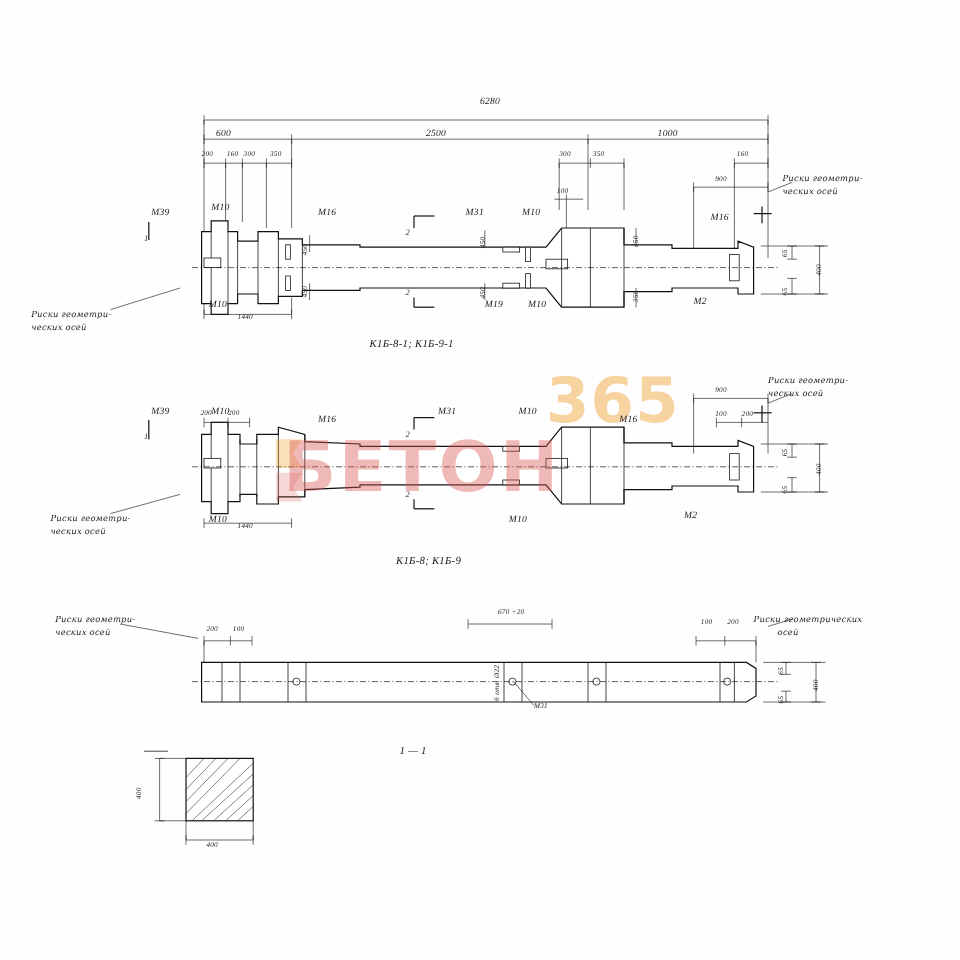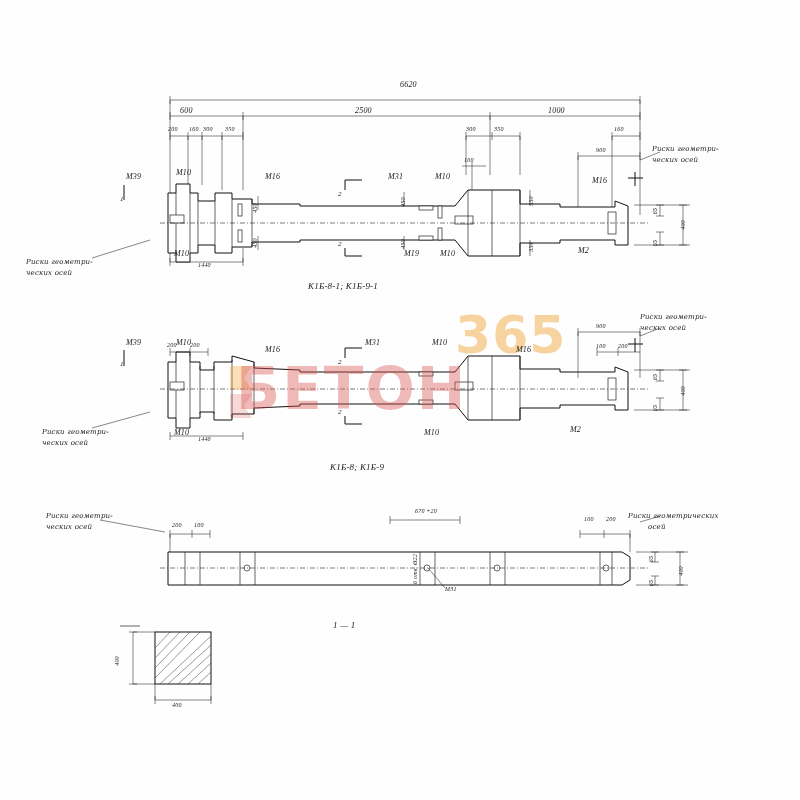--- a/index.html
+++ b/index.html
@@ -348,21 +348,21 @@
     </g>
   </svg>
 
   <div id="wm-365" class="wm">365</div>
   <svg id="wm-logo" class="wm" viewBox="0 0 60 60">
     <path d="M8 6 L30 6 L22 18 L30 30 L8 30 Z" fill="#f0a030" opacity=".75"></path>
     <path d="M8 34 L30 34 L22 46 L30 58 L8 58 Z" fill="#d9534f" opacity=".5"></path>
   </svg>
   <div id="wm-text" class="wm">БЕТОН</div>
 
-  <div class="lbl it" style="left:400px; top:80px;">6620</div>
+  <div class="lbl it" style="left:400px; top:80px;">6280</div>
   <div class="lbl it" style="left:180px; top:106px;">600</div>
   <div class="lbl it" style="left:355px; top:106px;">2500</div>
   <div class="lbl it" style="left:548px; top:106px;">1000</div>
 
   <div class="lbl xs it" style="left:168px; top:126px;">200</div>
   <div class="lbl xs it" style="left:189px; top:126px;">160</div>
   <div class="lbl xs it" style="left:203px; top:126px;">300</div>
   <div class="lbl xs it" style="left:225px; top:126px;">350</div>
 
   <div class="lbl xs it" style="left:466px; top:126px;">300</div>

